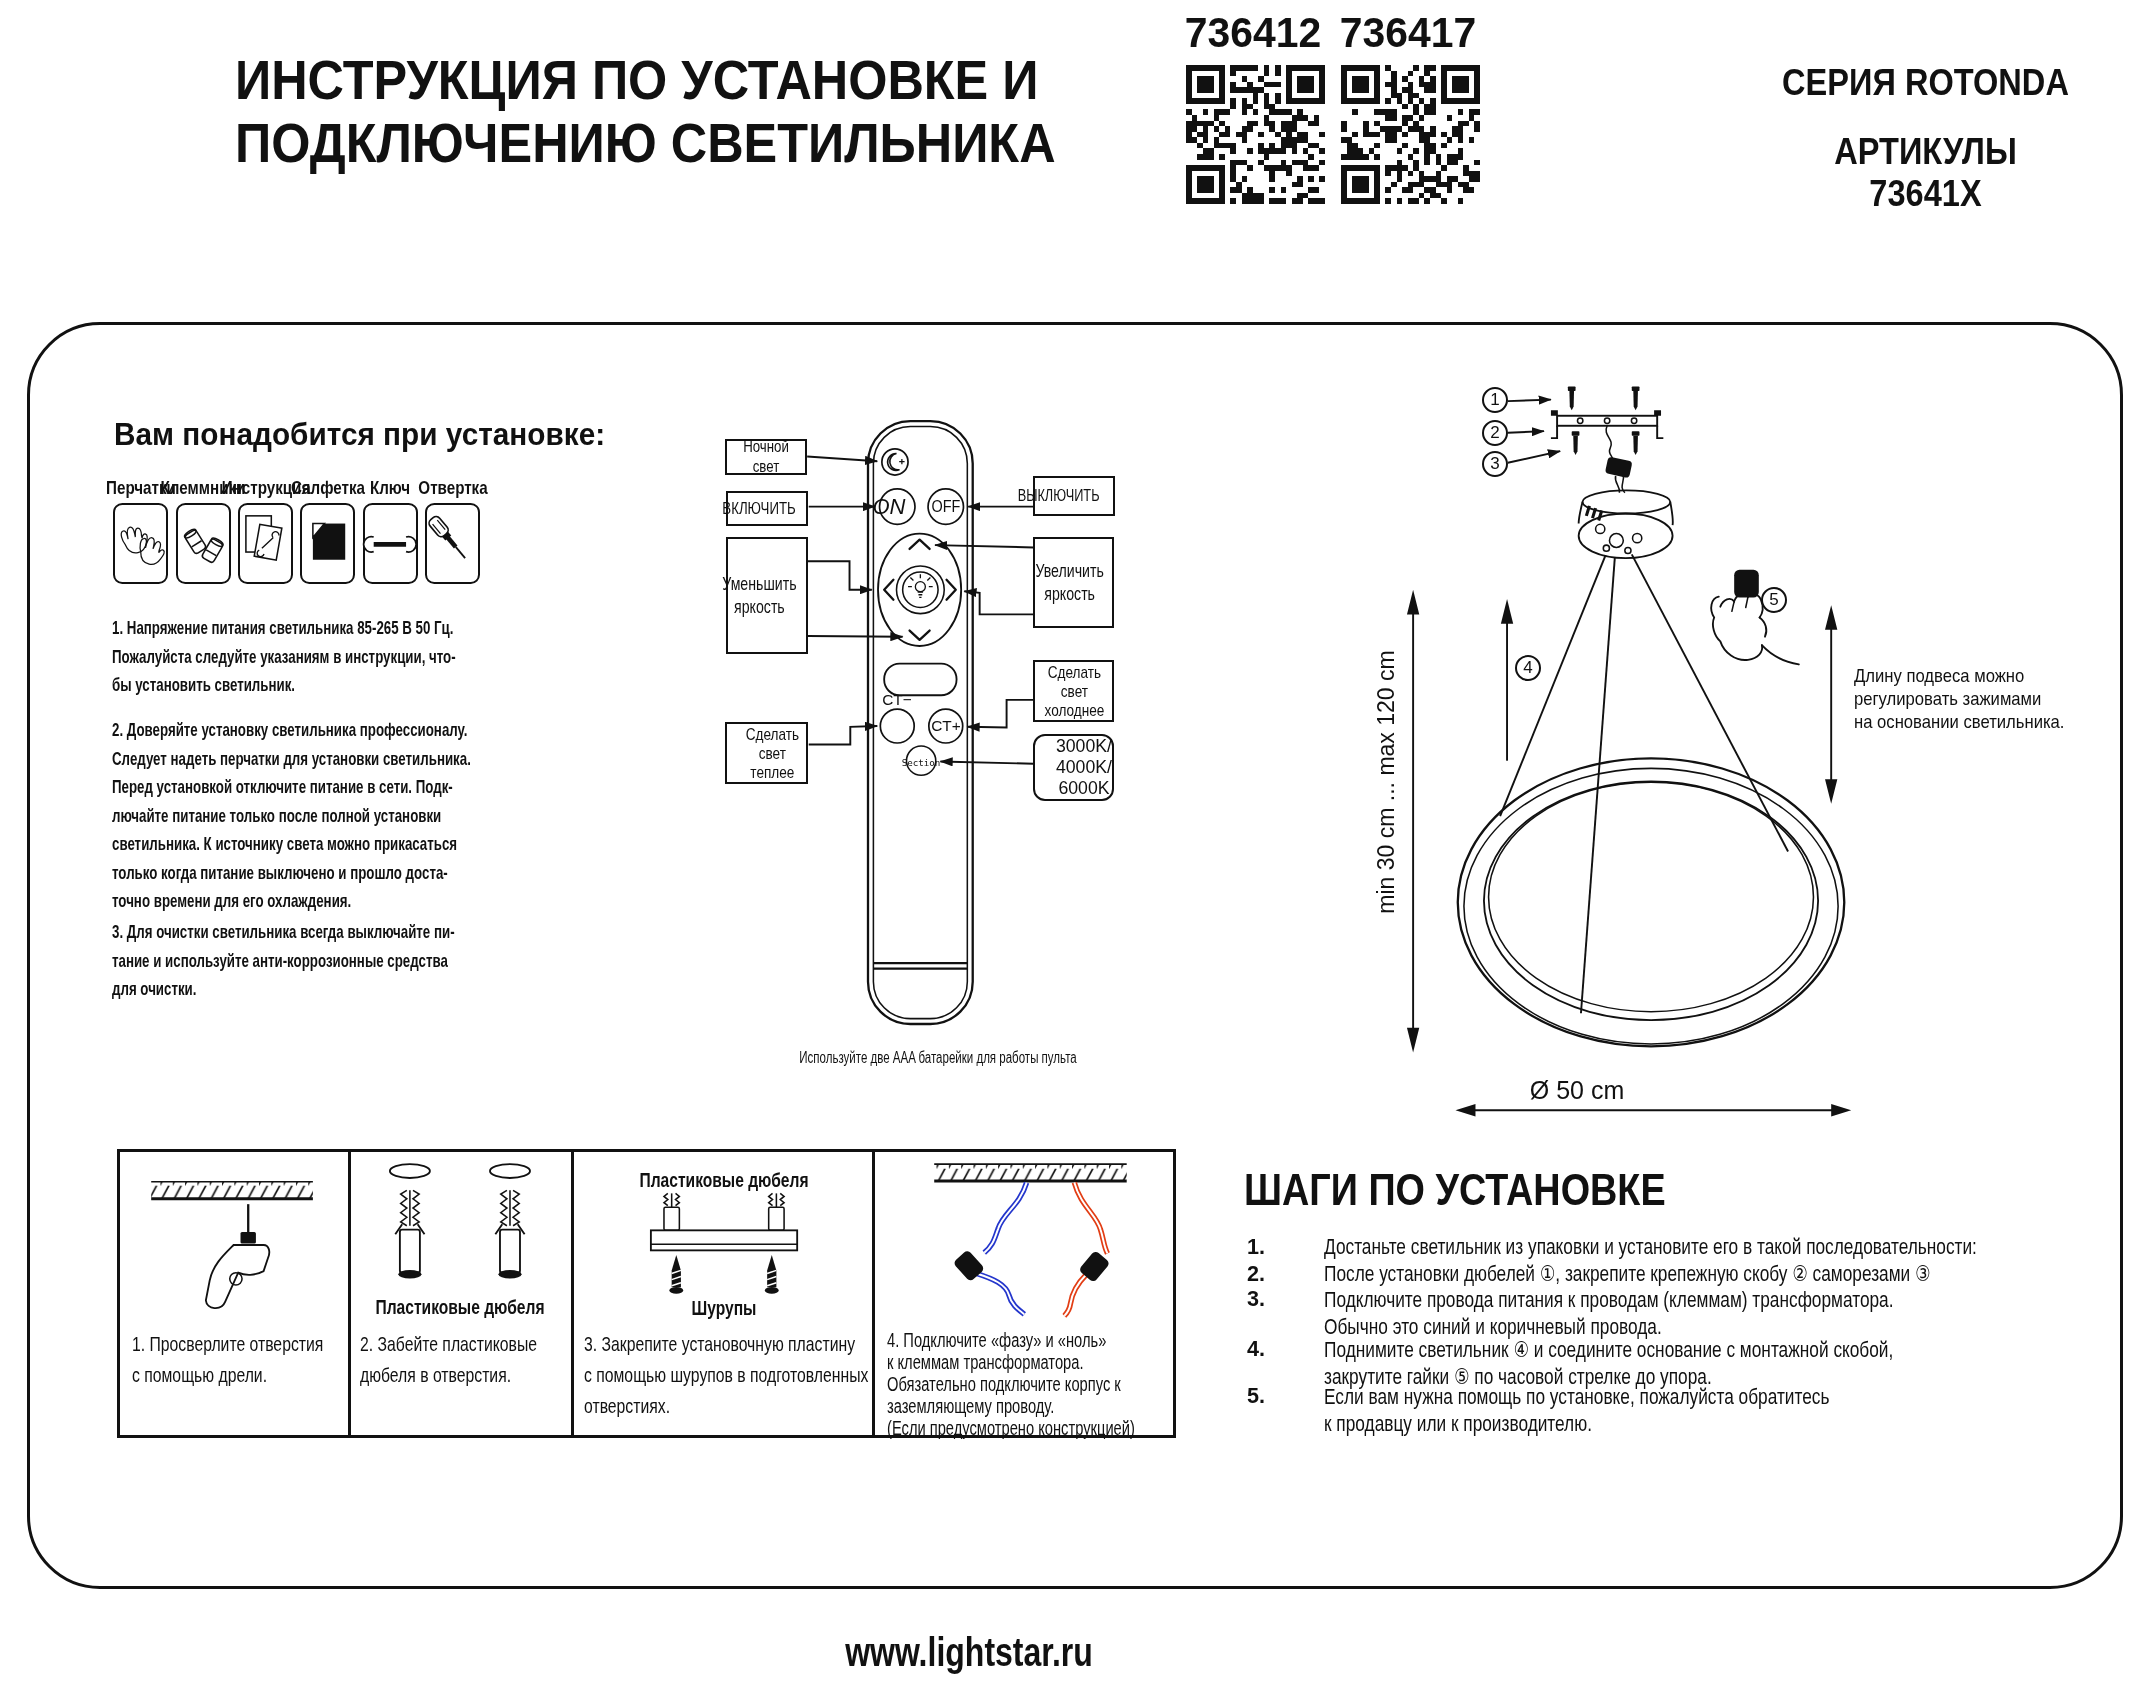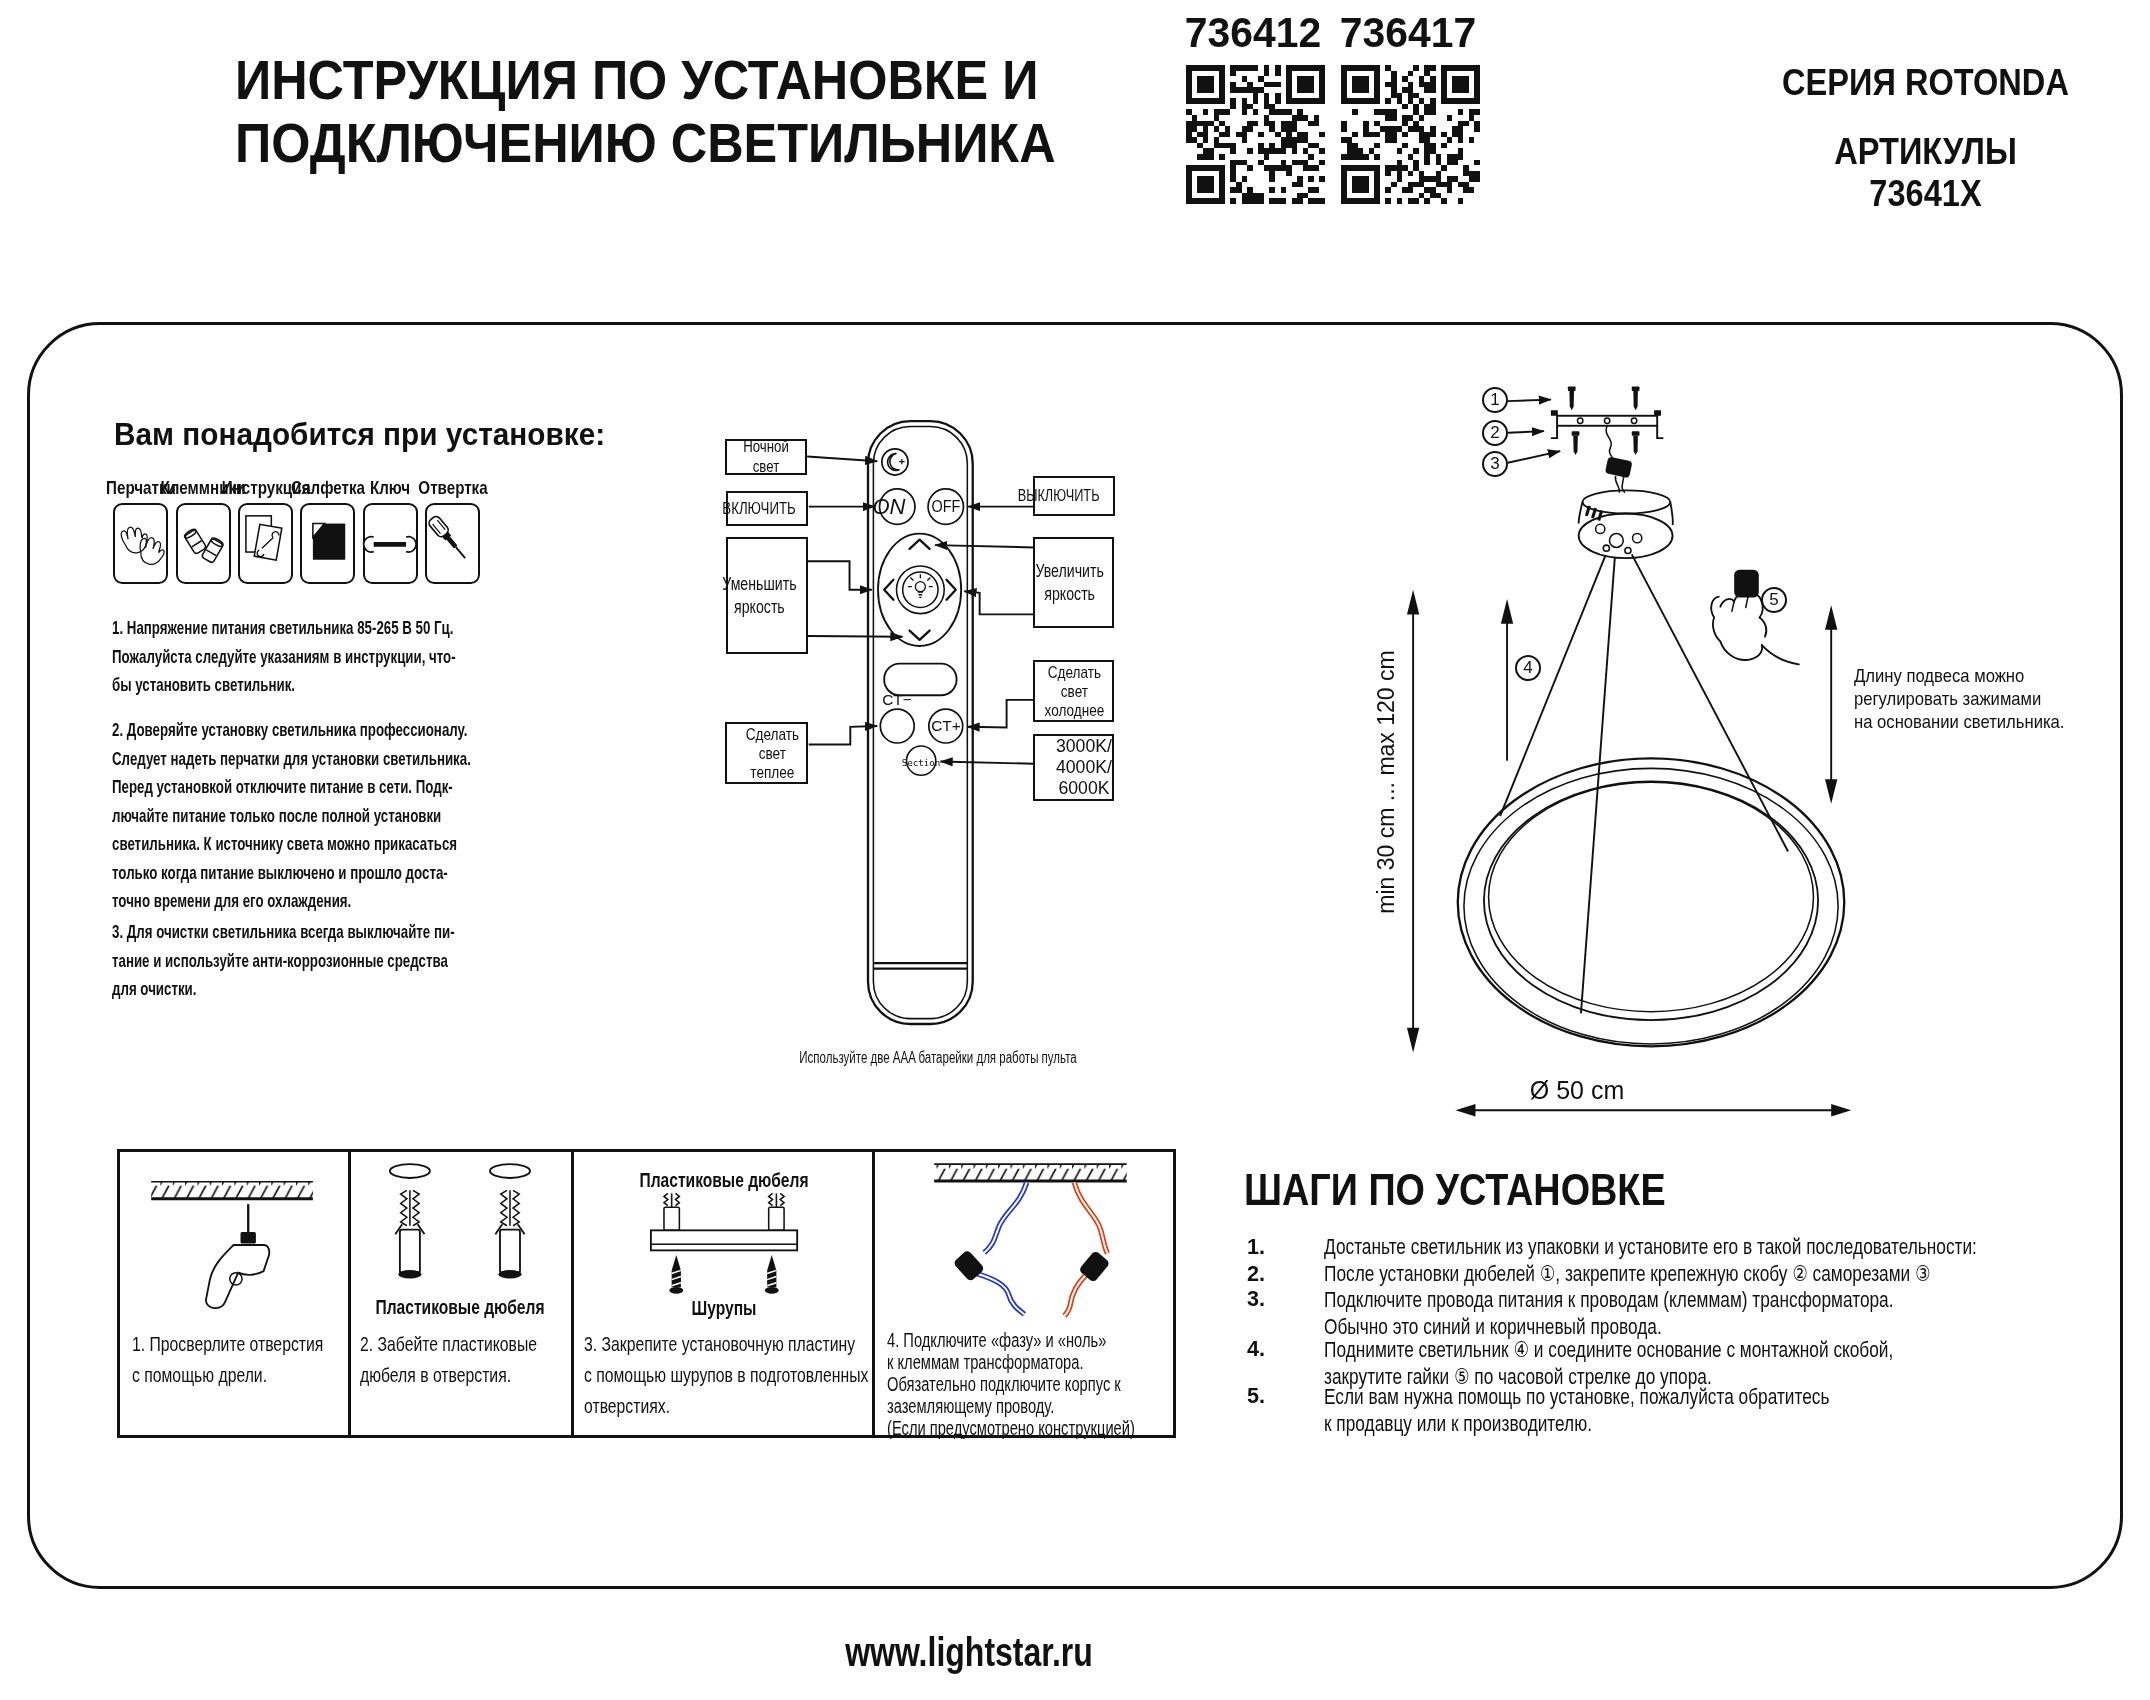--- a/index.html
+++ b/index.html
@@ -672,21 +672,21 @@
     </div>
   <div class="abs bx" style="left:1033px;top:537px;width:81px;height:91px;">
     <span class="pre" style="font-size:17.7px;line-height:23px;transform:scaleX(.8);">Увеличить
 яркость</span>
     </div>
   <div class="abs bx" style="left:1033px;top:660px;width:81px;height:62px;">
     <span class="pre" style="font-size:17px;line-height:19px;transform:scaleX(.8);">Сделать
 свет
 холоднее</span>
     </div>
-  <div class="abs bx" style="left:1033px;top:734px;width:81px;height:67px;">
+  <div class="abs bx" style="left:1033px;top:734px;width:81px;height:67px;border-radius:12px;">
     <span class="pre" style="font-size:17.7px;line-height:21px;">3000K/
 4000K/
 6000K</span>
     </div>
 
   <div class="ctr" style="left:889px;top:507px;font-size:22px;font-style:italic;">ON</div>
   <div class="ctr" style="left:946px;top:507px;font-size:17px;transform:translate(-50%,-50%) scaleX(.85);">OFF</div>
   <div class="ctr" style="left:897px;top:700px;font-size:15.4px;">CT−</div>
   <div class="ctr" style="left:946px;top:726px;font-size:15.4px;">CT+</div>
   <div class="ctr" style="left:921px;top:762px;font-size:9.2px;font-family:'DejaVu Sans Mono','Liberation Mono',monospace;">Section</div>

